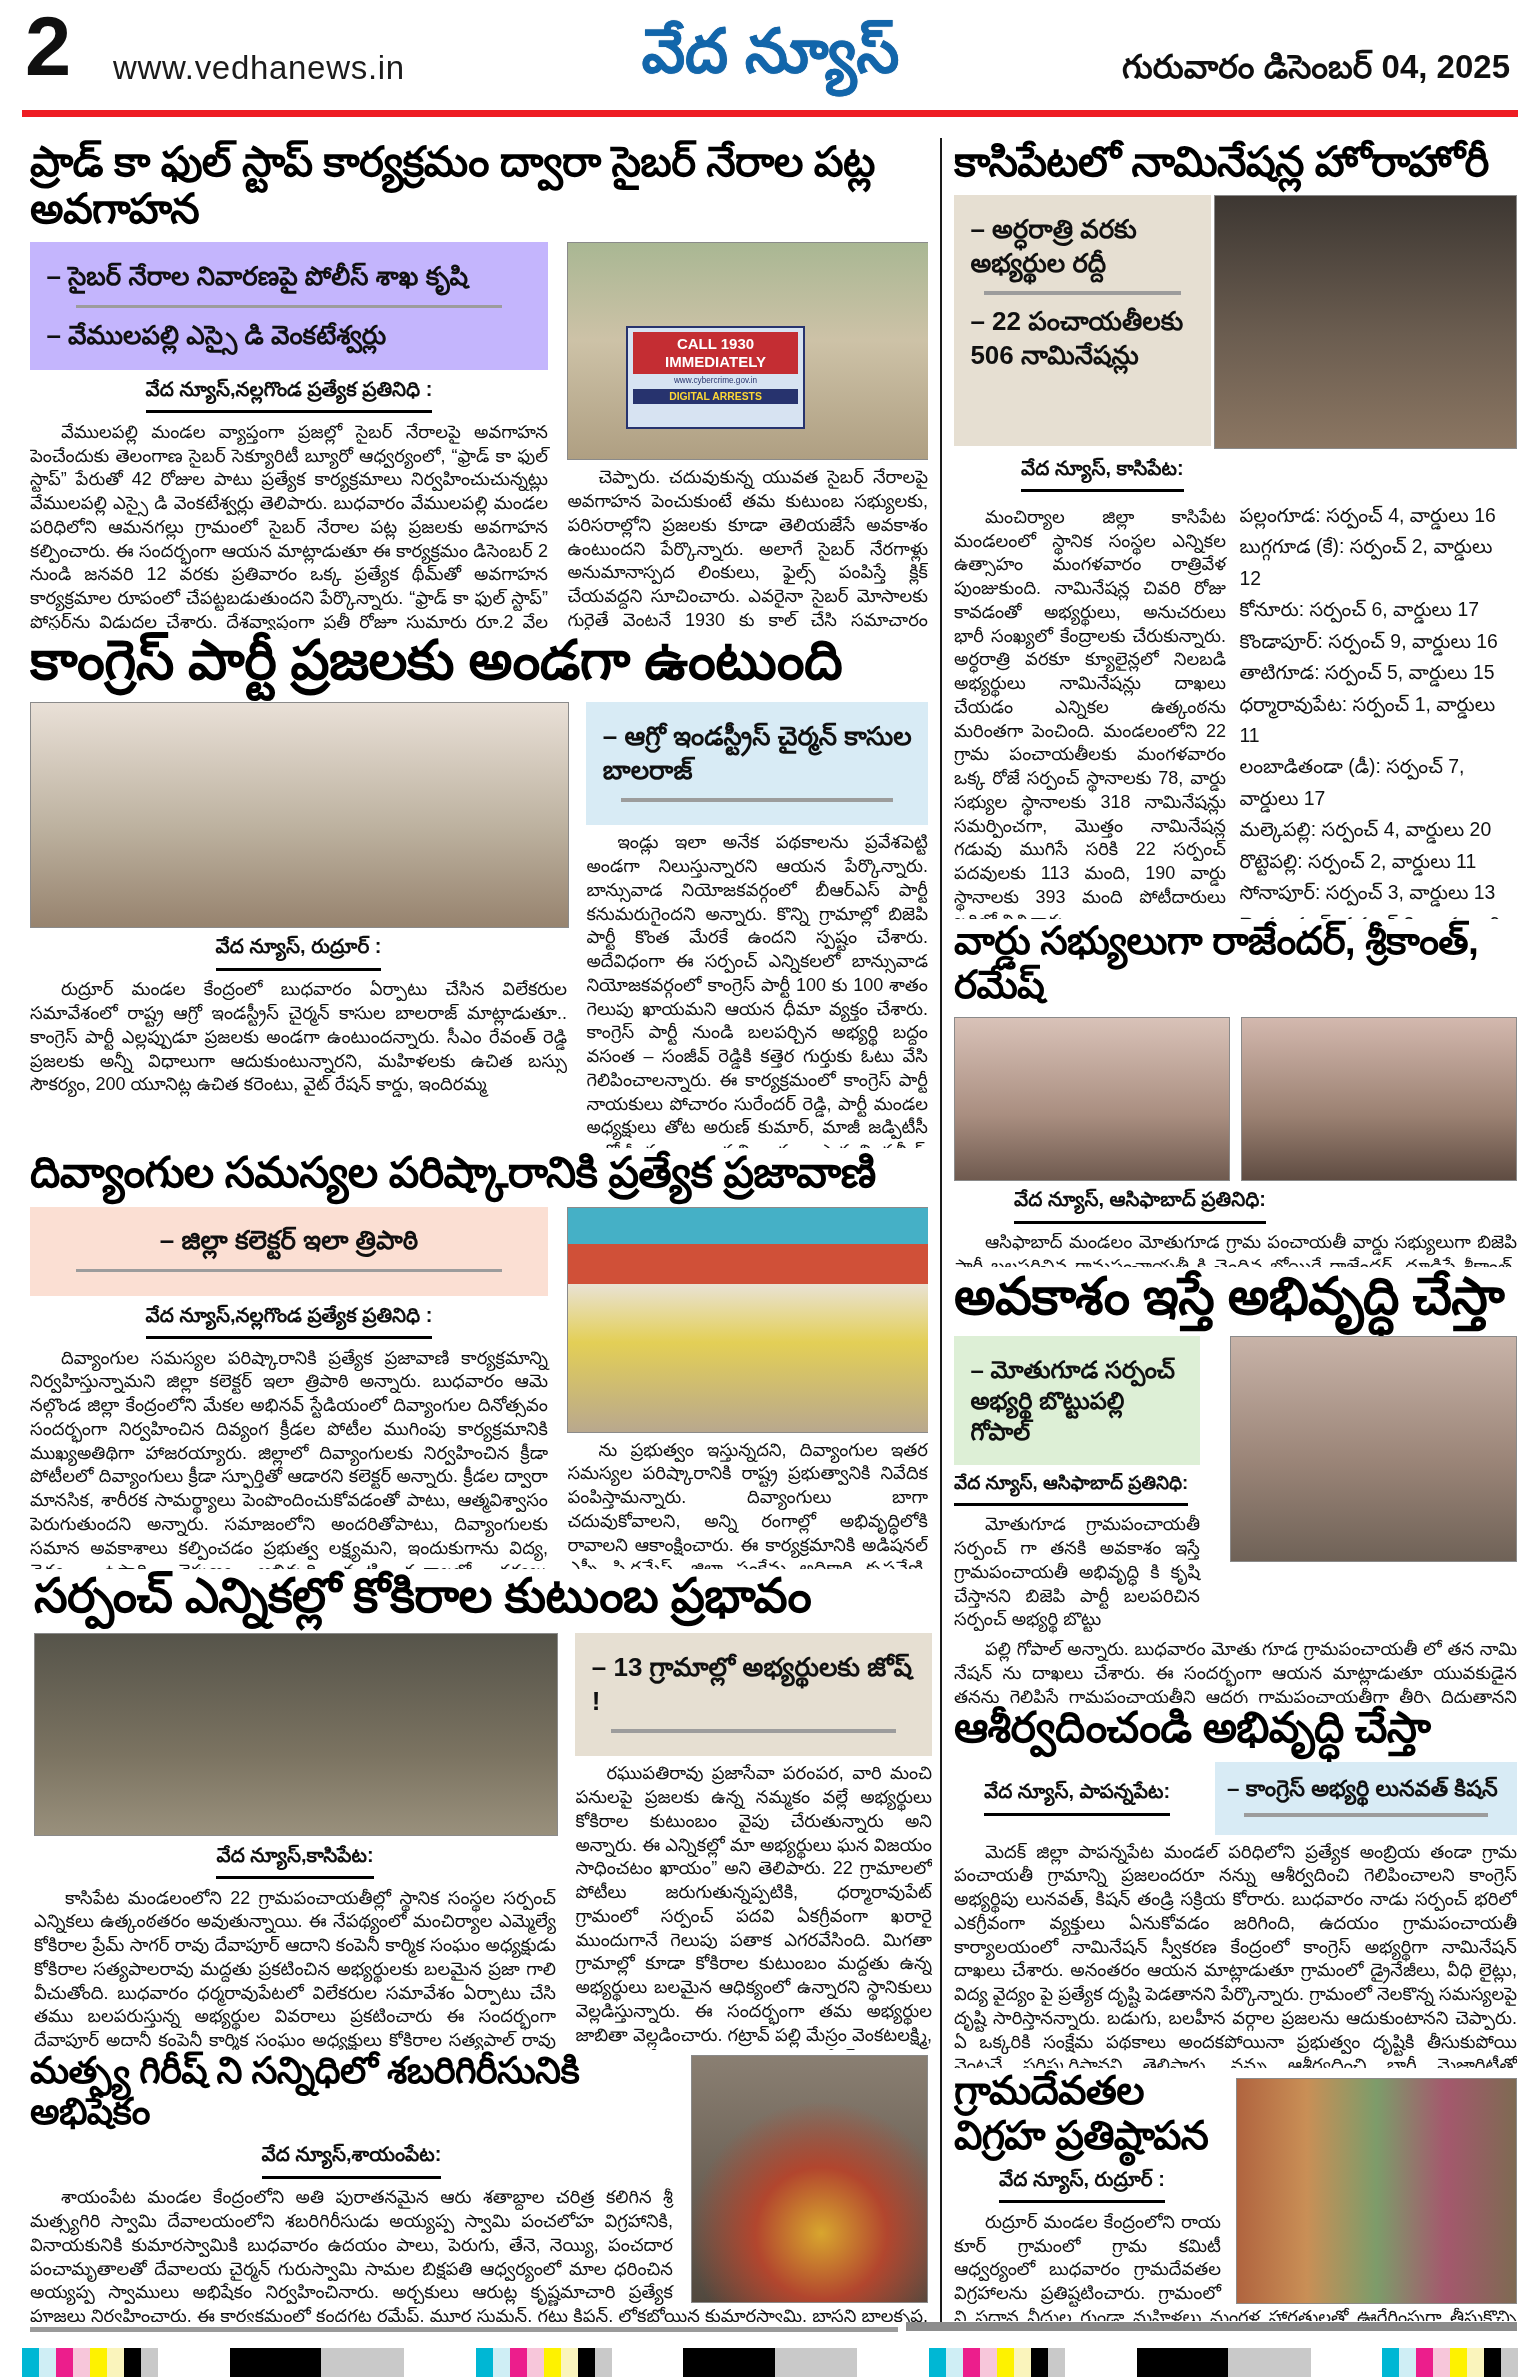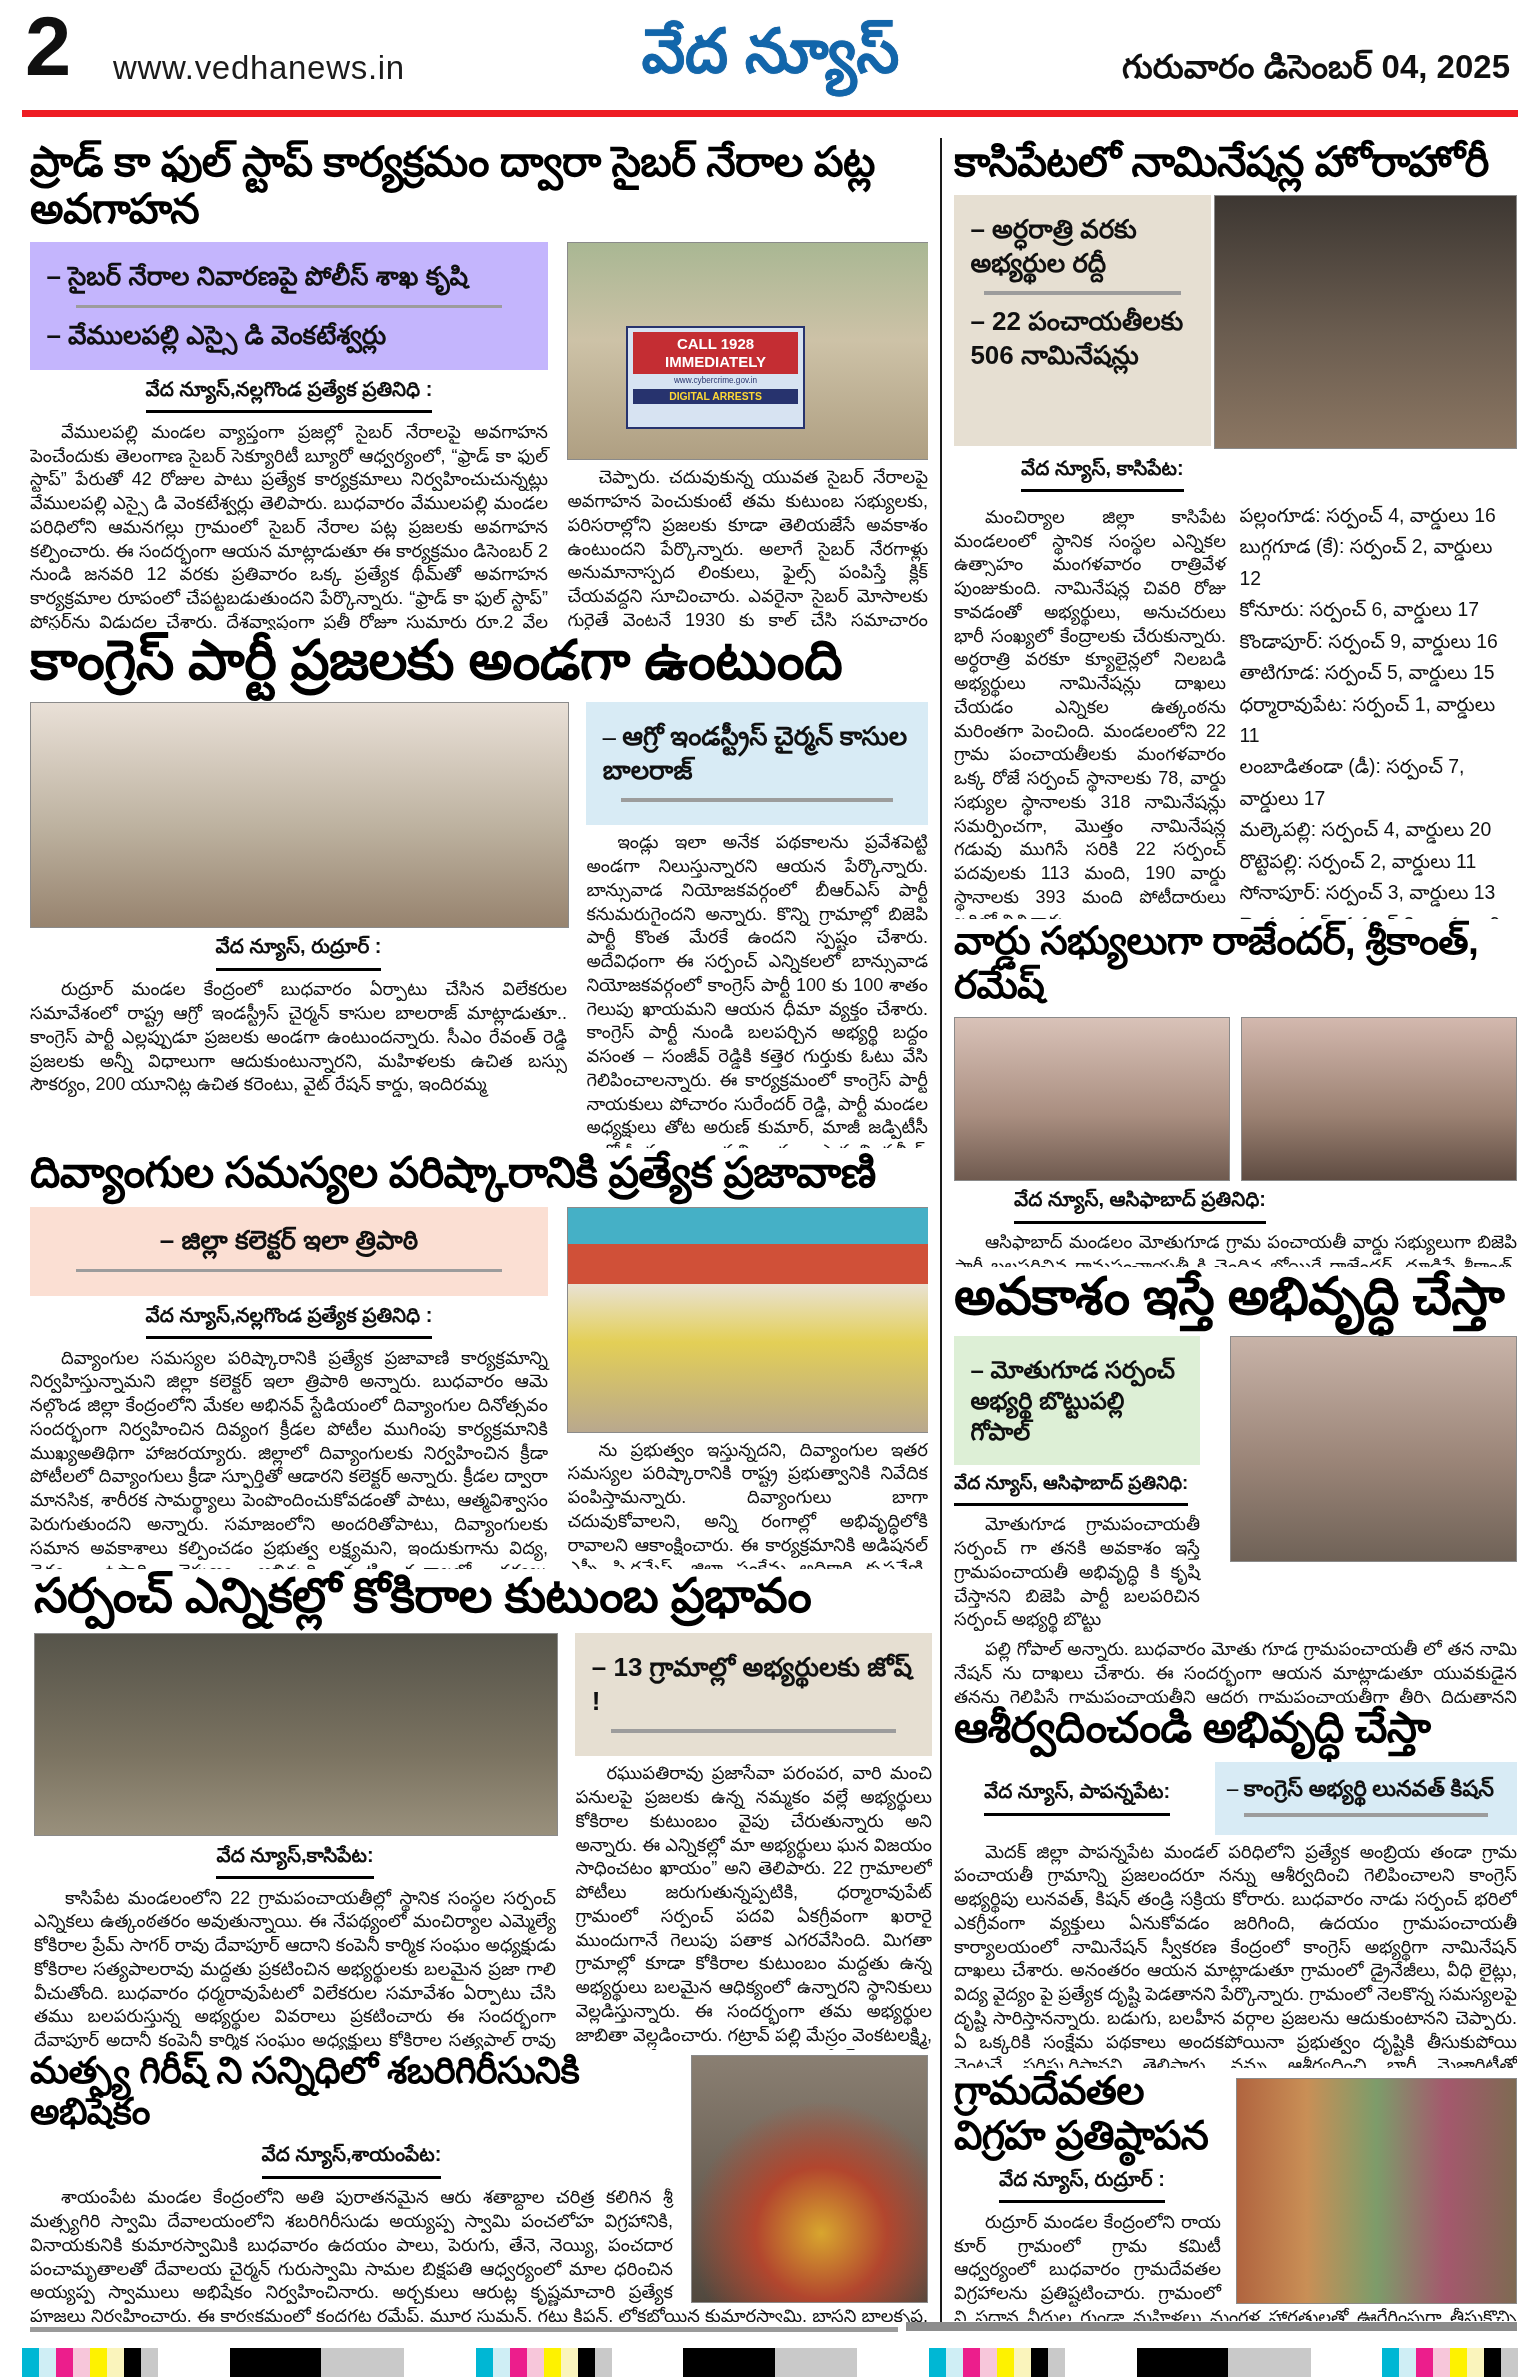--- a/index.html
+++ b/index.html
@@ -19,21 +19,21 @@
   .art{position:absolute;overflow:hidden;}
   .title{margin:0 0 10.4px 0;font-weight:800;line-height:1.12;color:#000;letter-spacing:-0.7px;}
   .cols{display:flex;gap:19.4px;align-items:flex-start;}
   .body{margin:6px 0 0 0;font-size:18px;line-height:1.32;text-align:justify;text-indent:31px;}
   .byline{margin:7.5px 0;text-align:center;}
   .byline span{display:inline-block;font-weight:700;font-size:20px;border-bottom:3px solid #000;padding-bottom:4.5px;}
   .box{padding:13.4px 16.4px;}
   .box p{margin:4.5px 0;font-size:26px;font-weight:700;line-height:1.3;}
   .boxrule{height:3.7px;background:#9c9c9c;margin:10.4px auto;width:88%;}
   .bx-green{background:#c4b5fd;}
-  .bx-blue{background:#d8ebf5;font-family:Liberation Serif, serif;}
+  .bx-blue{background:#d8ebf5;}
   .bx-pink{background:#fbdfd3;}
   .bx-beige{background:#e6dfd2;}
   .bx-green2{background:#ddefd6;}
   .photo{border:0.7px solid #8a8a8a;position:relative;width:100%;}
   .li{margin:0;font-size:19.4px;line-height:1.62;}
 
   
   .banner{position:absolute;left:16%;top:38%;width:46%;height:42%;background:#d7e3f2;border:2.2px solid #27336e;padding:4.5px;}
   .banner .b-red{background:#c42d33;color:#fff;font-weight:700;text-align:center;padding:3px 1.5px;font-size:15px;line-height:1.2;}
   .banner .b-url{color:#27336e;text-align:center;font-size:8.2px;margin-top:1.5px;}
@@ -68,21 +68,21 @@
           <p>– సైబర్ నేరాల నివారణపై పోలీస్ శాఖ కృషి</p>
           <div class="boxrule"></div>
           <p>– వేములపల్లి ఎస్సై డి వెంకటేశ్వర్లు</p>
         </div>
         <p class="byline"><span>వేద న్యూస్,నల్లగొండ ప్రత్యేక ప్రతినిధి :</span></p>
         <p class="body">వేములపల్లి మండల వ్యాప్తంగా ప్రజల్లో సైబర్ నేరాలపై అవగాహన పెంచేందుకు తెలంగాణ సైబర్ సెక్యూరిటీ బ్యూరో ఆధ్వర్యంలో, “ఫ్రాడ్ కా ఫుల్ స్టాప్” పేరుతో 42 రోజుల పాటు ప్రత్యేక కార్యక్రమాలు నిర్వహించుచున్నట్లు వేములపల్లి ఎస్సై డి వెంకటేశ్వర్లు తెలిపారు. బుధవారం వేములపల్లి మండల పరిధిలోని ఆమనగల్లు గ్రామంలో సైబర్ నేరాల పట్ల ప్రజలకు అవగాహన కల్పించారు. ఈ సందర్భంగా ఆయన మాట్లాడుతూ ఈ కార్యక్రమం డిసెంబర్ 2 నుండి జనవరి 12 వరకు ప్రతివారం ఒక్క ప్రత్యేక థీమ్‌తో అవగాహన కార్యక్రమాల రూపంలో చేపట్టబడుతుందని పేర్కొన్నారు. “ఫ్రాడ్ కా ఫుల్ స్టాప్” పోస్టర్‌ను విడుదల చేశారు. దేశవ్యాప్తంగా ప్రతీ రోజూ సుమారు రూ.2 వేల కోట్లు సైబర్ మోసాల ద్వారా నష్టం జరుగుతోందని అన్నారు. దీనిని నివారించగల మార్గం ప్రజల్లో అవగాహన పెంపుదలేనని</p>
       </div>
       <div style="flex:1;">
         <div class="photo" style="height:216px;background:linear-gradient(180deg,#a9b793 0%,#cdc2a7 45%,#af9f82 100%);">
           <div class="banner">
-            <div class="b-red"><span>CALL 1928</span> <span>IMMEDIATELY</span></div>
+            <div class="b-red"><span>CALL 1930</span> <span>IMMEDIATELY</span></div>
             <div class="b-url">www.cybercrime.gov.in</div>
             <div class="b-dig">DIGITAL ARRESTS</div>
           </div>
         </div>
         <p class="body">చెప్పారు. చదువుకున్న యువత సైబర్ నేరాలపై అవగాహన పెంచుకుంటే తమ కుటుంబ సభ్యులకు, పరిసరాల్లోని ప్రజలకు కూడా తెలియజేసే అవకాశం ఉంటుందని పేర్కొన్నారు. అలాగే సైబర్ నేరగాళ్లు అనుమానాస్పద లింకులు, ఫైల్స్ పంపిస్తే క్లిక్ చేయవద్దని సూచించారు. ఎవరైనా సైబర్ మోసాలకు గురైతే వెంటనే 1930 కు కాల్ చేసి సమాచారం ఇవ్వాలని (www.cybercrime.gov.in) లో ఫిర్యాదు చేస్తే పోలీస్ స్టేషన్ తక్షణ చర్య తీసుకుంటుందని తెలిపారు. ఈ కార్యక్రమంలో ఆమనగల్లు పంచాయతీ కార్యదర్శి జూనీ, కానిస్టేబుల్ కిషన్, రామ నరసయ్య, తదితరులు పాల్గొన్నారు.</p>
       </div>
     </div>
   </section>
 
   <section class="art" style="left:30px;top:630px;width:898px;height:518px;">

